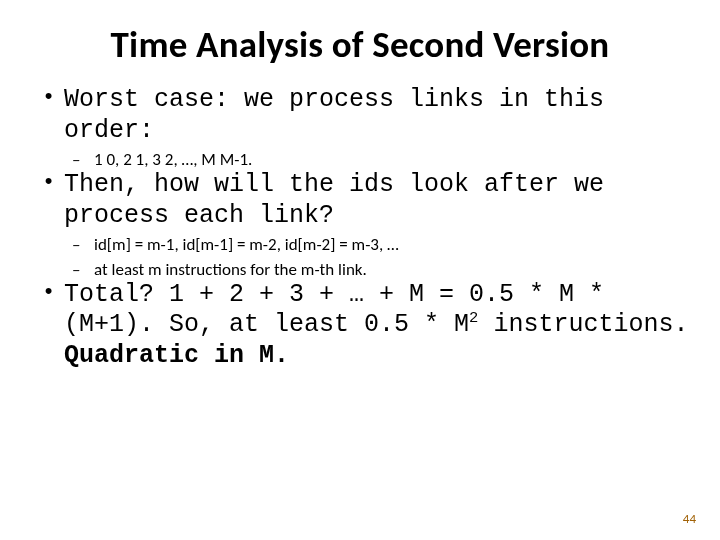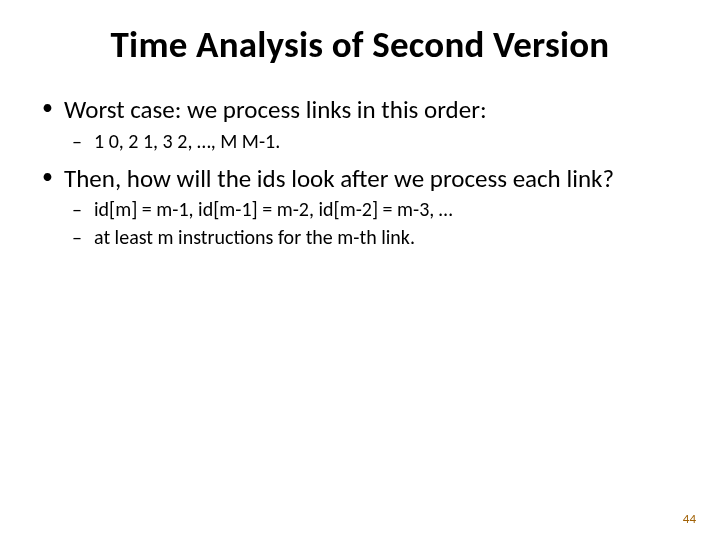--- a/index.html
+++ b/index.html
@@ -21,33 +21,33 @@
       letter-spacing: 0.2px;
     }
     .content {
       padding-left: 36px;
       padding-right: 28px;
     }
     ul { list-style: none; }
     .bullet-l1 {
       font-size: 25px;
       line-height: 1.22;
-      margin-top: 10px;
       position: relative;
       padding-left: 28px;
+      font-family: Liberation Mono, monospace;
     }
     .bullet-l1::before {
       content: "•";
       position: absolute;
       left: 6px;
       top: 0;
       font-size: 22px;
     }
     .bullet-l2 {
-      font-size: 20px;
+      font-size: 17px;
       line-height: 1.25;
       margin-top: 3px;
       position: relative;
       padding-left: 58px;
     }
     .bullet-l2::before {
       content: "–";
       position: absolute;
       left: 36px;
       top: 0;
@@ -74,17 +74,20 @@
 <div class="content">
   <ul>
     <li class="bullet-l1">Worst case: we process links in this order:</li>
     <li class="bullet-l2">1 0, 2 1, 3 2, …, M M-1.</li>
 
     <li class="bullet-l1">Then, how will the ids look after we process each link?</li>
     <li class="bullet-l2">id[m] = m-1, id[m-1] = m-2, id[m-2] = m-3, …</li>
 
     <li class="bullet-l2">at least m instructions for the m-th link.</li>
 
+    <li class="bullet-l1">
+      <span>Total? 1 + 2 + 3 + … + M = 0.5 * M * (M+1). So, at least 0.5 * M</span><span class="sup">2</span><span> instructions.   </span><span class="bold">Quadratic in M.</span>
+    </li>
 
   </ul>
 </div>
 
 <div class="pagenum">44</div>
 
 </body></html>

